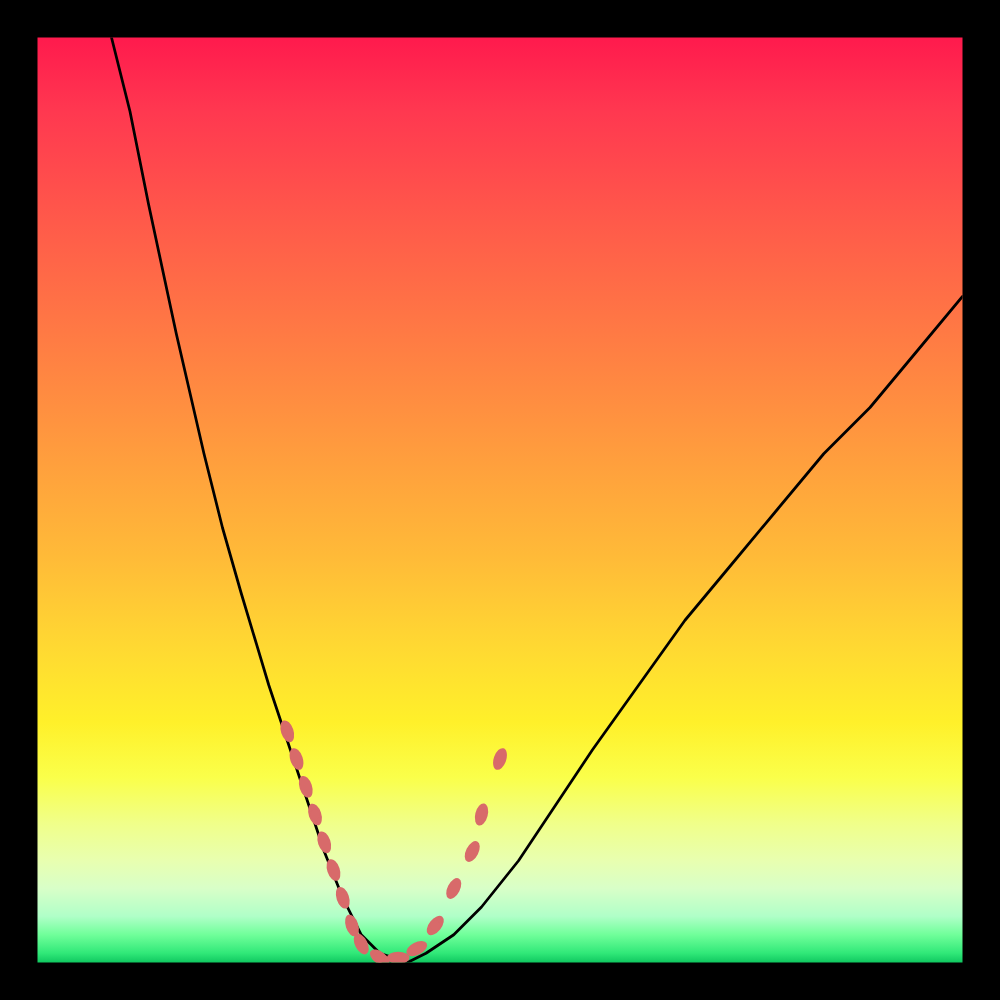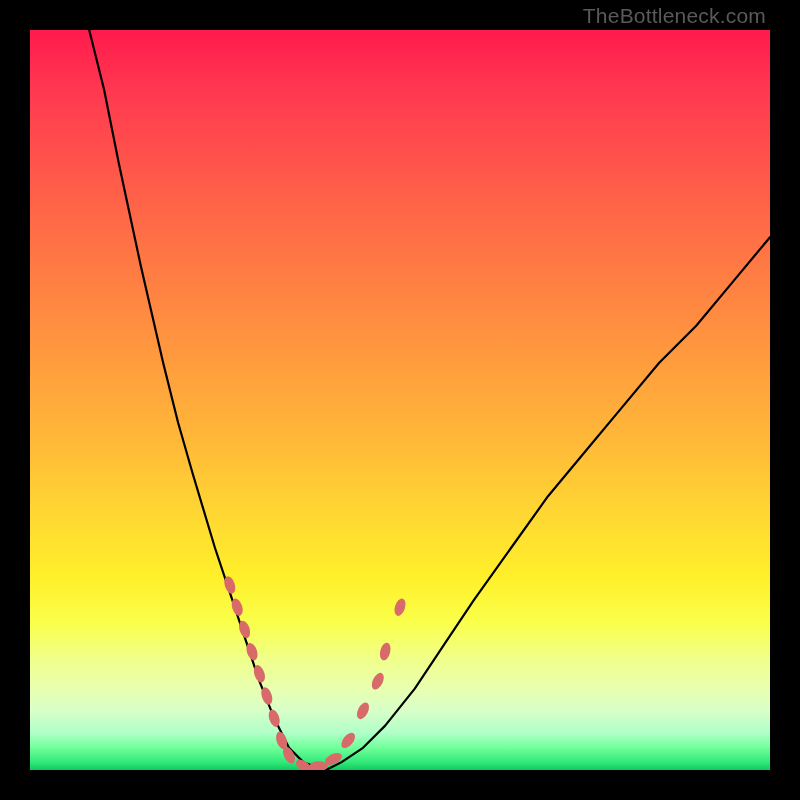--- a/index.html
+++ b/index.html
@@ -90,14 +90,13 @@
           <ellipse cx="318.2" cy="710.4" rx="9" ry="5" fill="#d86a6a" transform="rotate(-51.3 318.2 710.4)"></ellipse>
           <circle cx="318.2" cy="710.4" r="4" fill="#d86a6a"></circle>
           <ellipse cx="333.0" cy="680.8" rx="9" ry="5" fill="#d86a6a" transform="rotate(-63.4 333.0 680.8)"></ellipse>
           <ellipse cx="347.8" cy="651.2" rx="9" ry="5" fill="#d86a6a" transform="rotate(-63.4 347.8 651.2)"></ellipse>
           <ellipse cx="355.2" cy="621.6" rx="9" ry="5" fill="#d86a6a" transform="rotate(-76.0 355.2 621.6)"></ellipse>
           <circle cx="355.2" cy="621.6" r="4" fill="#d86a6a"></circle>
           <ellipse cx="370.0" cy="577.2" rx="9" ry="5" fill="#d86a6a" transform="rotate(-71.6 370.0 577.2)"></ellipse>
         </g>
     </svg>
   </div>
-  <div class="watermark">TheBottleneck.com</div>
 </div>
 
 </body></html>

